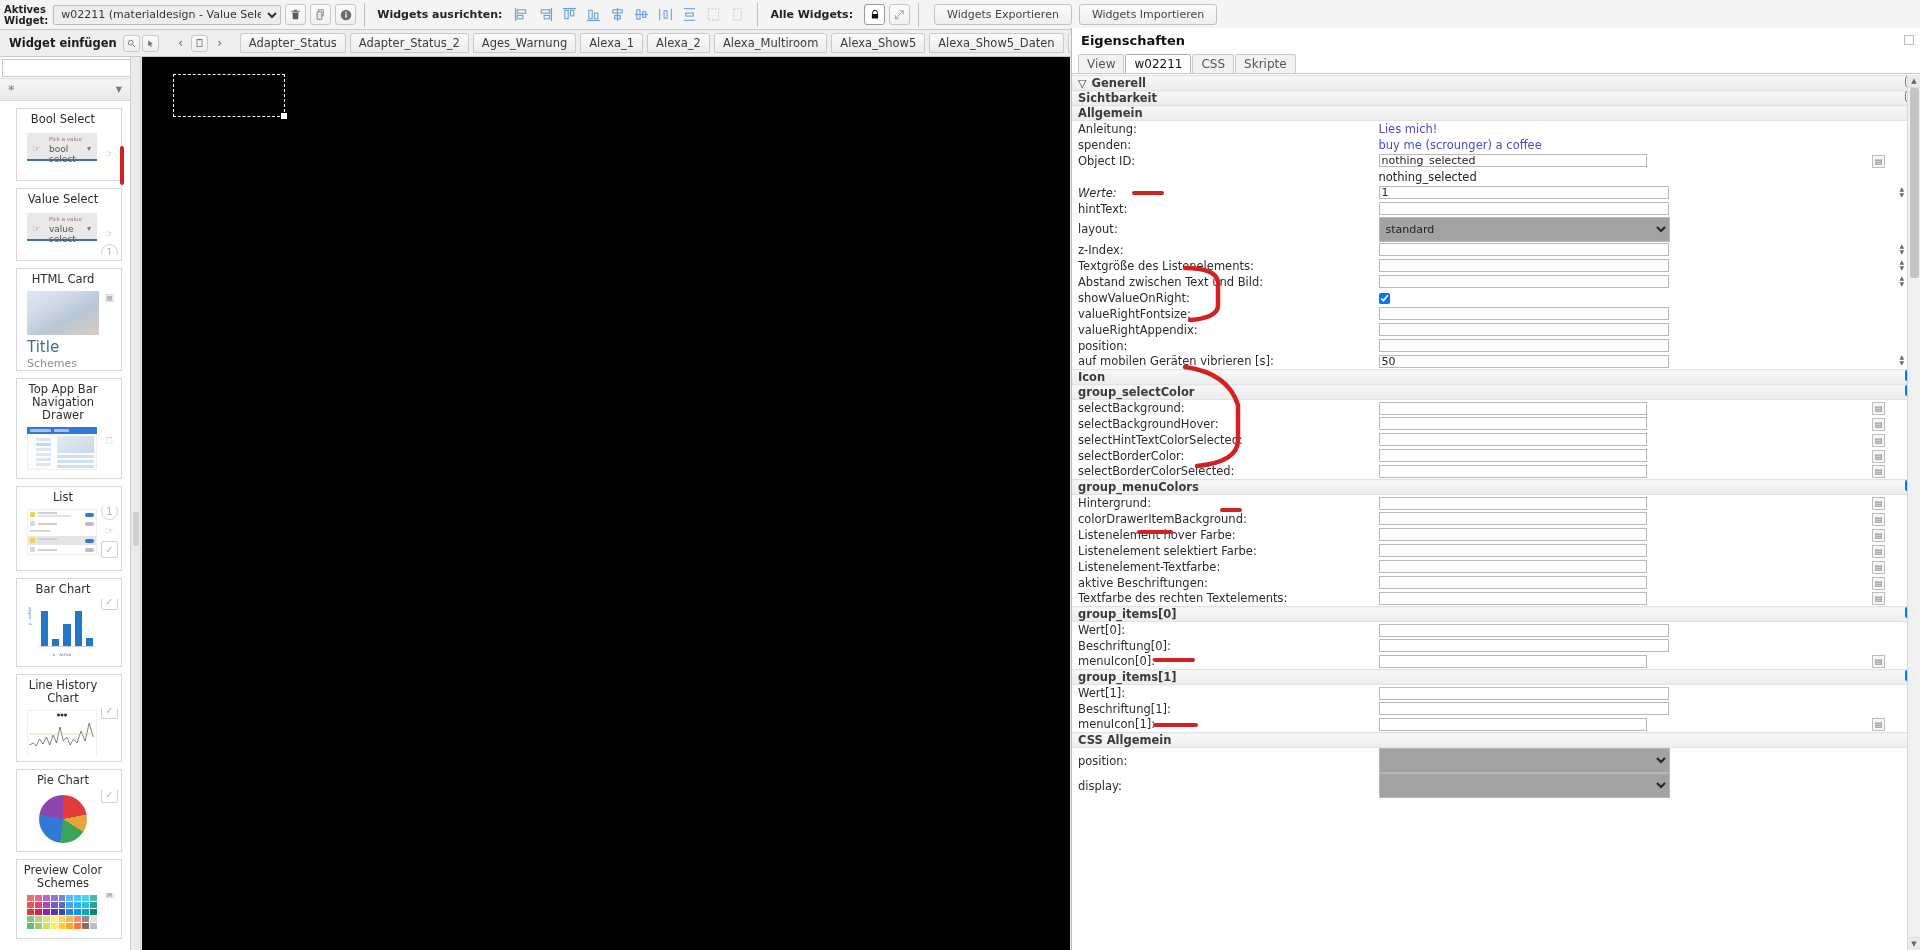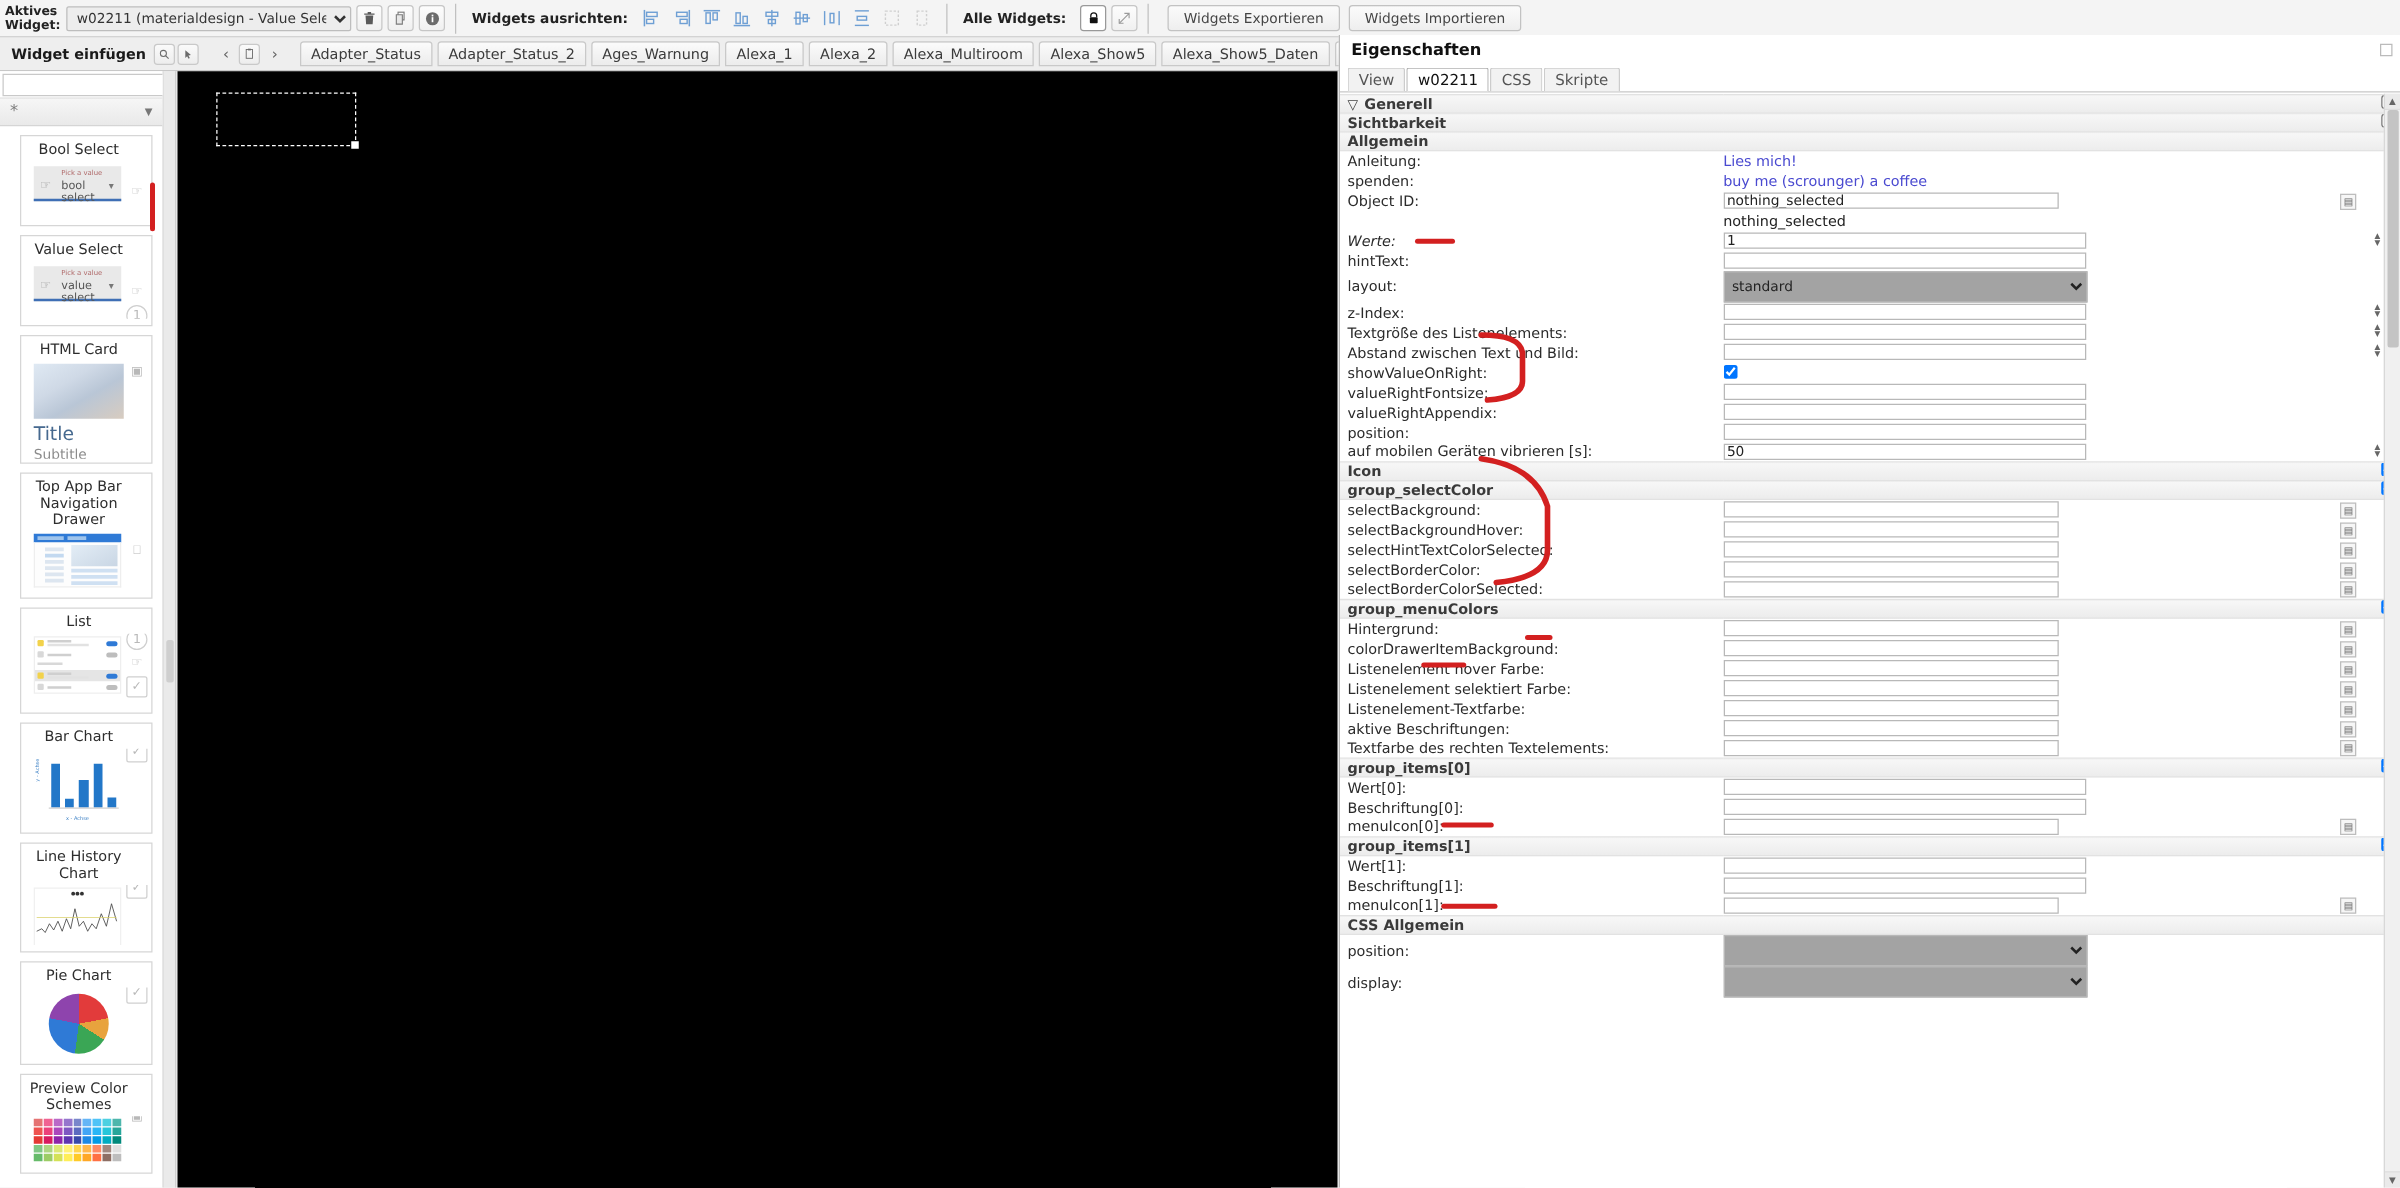--- a/index.html
+++ b/index.html
@@ -506,21 +506,21 @@
           <div class="badge" style="border-radius:50%">1</div>
         </div>
       </div>
     </div>
 
     <div class="pw" style="padding-bottom:3px">
       <div class="pw-title">HTML Card</div>
       <div class="pw-body" style="height:78px">
         <div class="mini-img"></div>
         <div class="mini-card-title">Title</div>
-        <div class="mini-card-sub">Subtitle</div>
+        <div class="mini-card-sub">Schemes</div>
         <div class="pw-badges" style="top:0">
           <div class="badge noborder">▣</div>
         </div>
       </div>
     </div>
 
     <div class="pw">
       <div class="pw-title">Top App Bar Navigation Drawer</div>
       <div class="pw-body" style="height:48px">
         <div class="mini-appbar">

